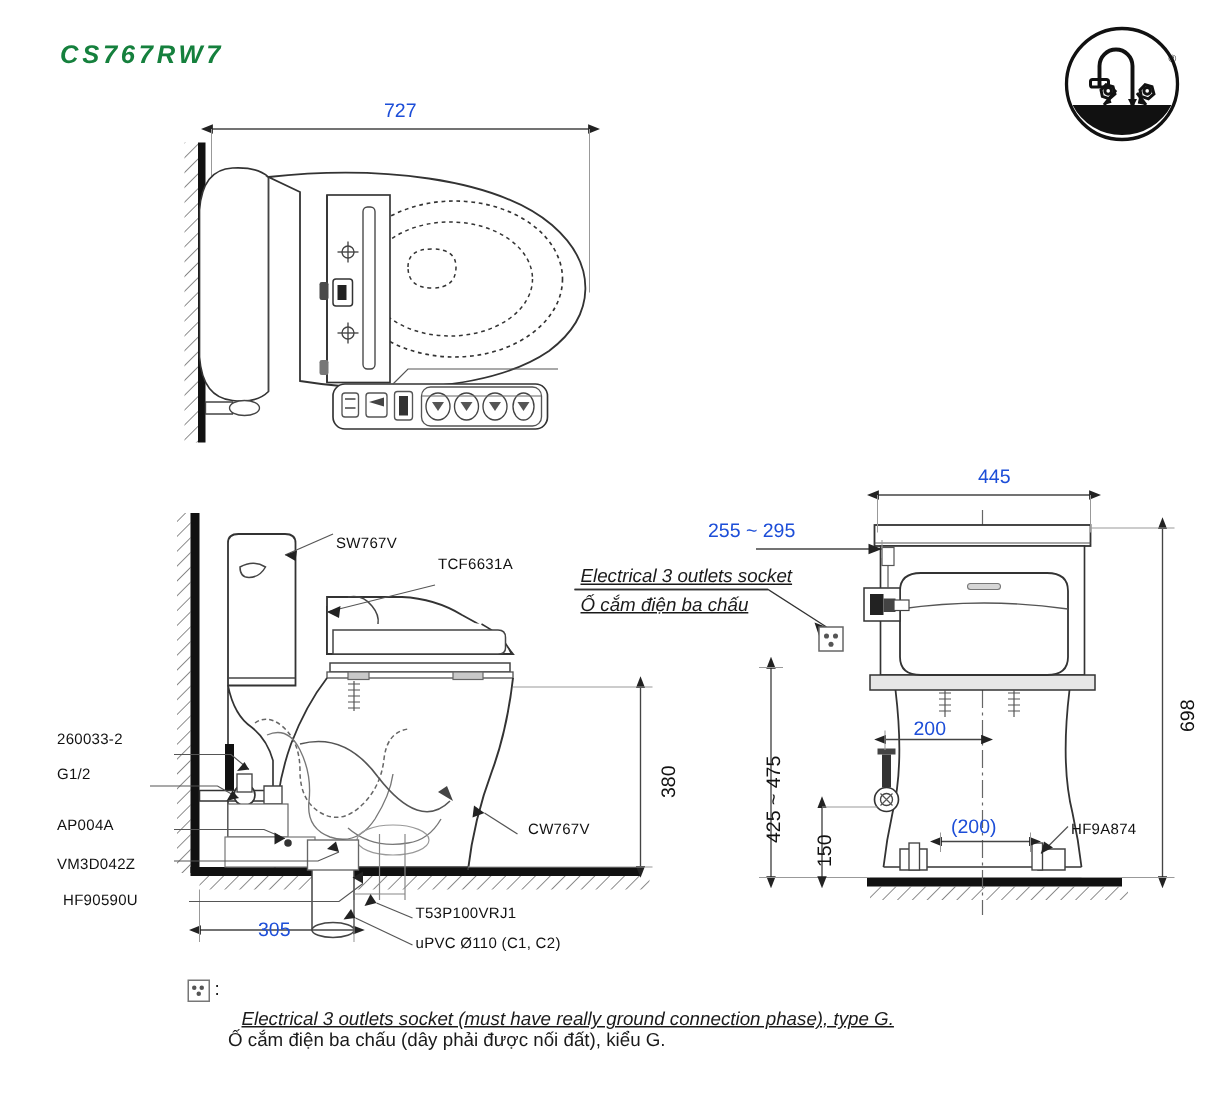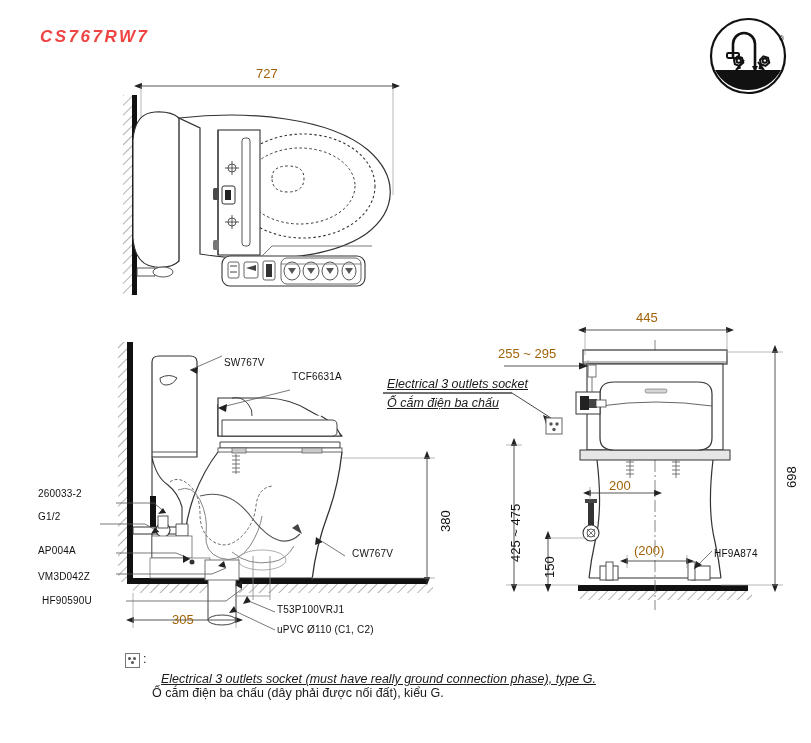--- a/index.html
+++ b/index.html
@@ -1,23 +1,23 @@
 <!DOCTYPE html>
 <html><head>
 <meta charset="utf-8">
 <style>
   html,body{margin:0;padding:0;background:#ffffff;}
   body{width:811px;height:743px;position:relative;overflow:hidden;
        font-family:"Liberation Sans","DejaVu Sans",sans-serif;color:#1a1a1a;}
   .lbl{position:absolute;white-space:nowrap;font-size:10px;color:#111;letter-spacing:.2px;}
-  .dim{position:absolute;white-space:nowrap;font-size:13px;color:#a16207;}
+  .dim{position:absolute;white-space:nowrap;font-size:13px;color:#1d4ed8;}
   .dim-v{position:absolute;white-space:nowrap;font-size:13px;color:#111;
          transform-origin:0 0;transform:rotate(-90deg);}
   #title{position:absolute;left:40px;top:27px;font-size:17px;font-weight:bold;
-         font-style:italic;letter-spacing:2.5px;color:#ef4444;}
+         font-style:italic;letter-spacing:2.5px;color:#15803d;}
   #logo{position:absolute;left:700px;top:8px;width:96px;height:96px;}
   .note{position:absolute;white-space:nowrap;font-size:12.5px;}
   .ital{font-style:italic;text-decoration:underline;}
   svg{position:absolute;left:0;top:0;overflow:visible;}
   .sock-ic{position:absolute;width:13px;height:13px;border:1px solid #777;background:#fff;}
   .sock-ic i{position:absolute;width:3px;height:3px;background:#555;border-radius:50%;}
 </style>
 </head>
 <body>
 
@@ -338,22 +338,22 @@
 <div class="lbl" style="left:42px;top:595px;">HF90590U</div>
 <div class="lbl" style="left:277px;top:604px;">T53P100VRJ1</div>
 <div class="lbl" style="left:277px;top:624px;">uPVC Ø110 (C1, C2)</div>
 
 <div class="dim-v" style="left:438px;top:532px;">380</div>
 <div class="dim" style="left:172px;top:612px;">305</div>
 
 <div class="note ital" style="left:387px;top:377px;">Electrical 3 outlets socket</div>
 <div class="note ital" style="left:387px;top:396px;">Ố cắm điện ba chấu</div>
 
-<div class="dim" style="left:636px;top:310px;">445</div>
-<div class="dim" style="left:498px;top:346px;text-align:center;">255 ~ 295</div>
+<div class="dim" style="left:652px;top:310px;">445</div>
+<div class="dim" style="left:472px;top:346px;text-align:center;">255 ~ 295</div>
 <div class="dim-v" style="left:784px;top:488px;">698</div>
 <div class="dim-v" style="left:508px;top:562px;">425 ~ 475</div>
 <div class="dim" style="left:609px;top:478px;">200</div>
 <div class="dim-v" style="left:542px;top:578px;">150</div>
 <div class="dim" style="left:634px;top:543px;">(200)</div>
 <div class="lbl" style="left:714px;top:548px;">HF9A874</div>
 
 <div class="sock-ic" style="left:125px;top:653px;">
   <i style="left:2px;top:2.5px;"></i>
   <i style="left:7px;top:2.5px;"></i>

